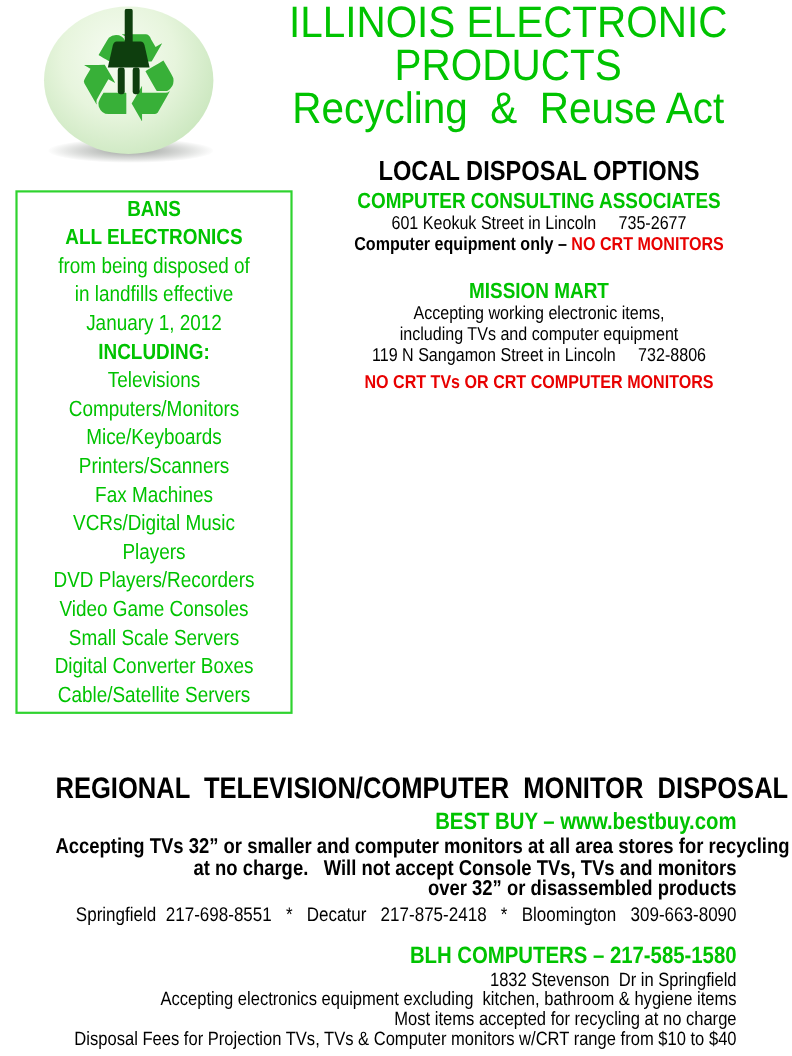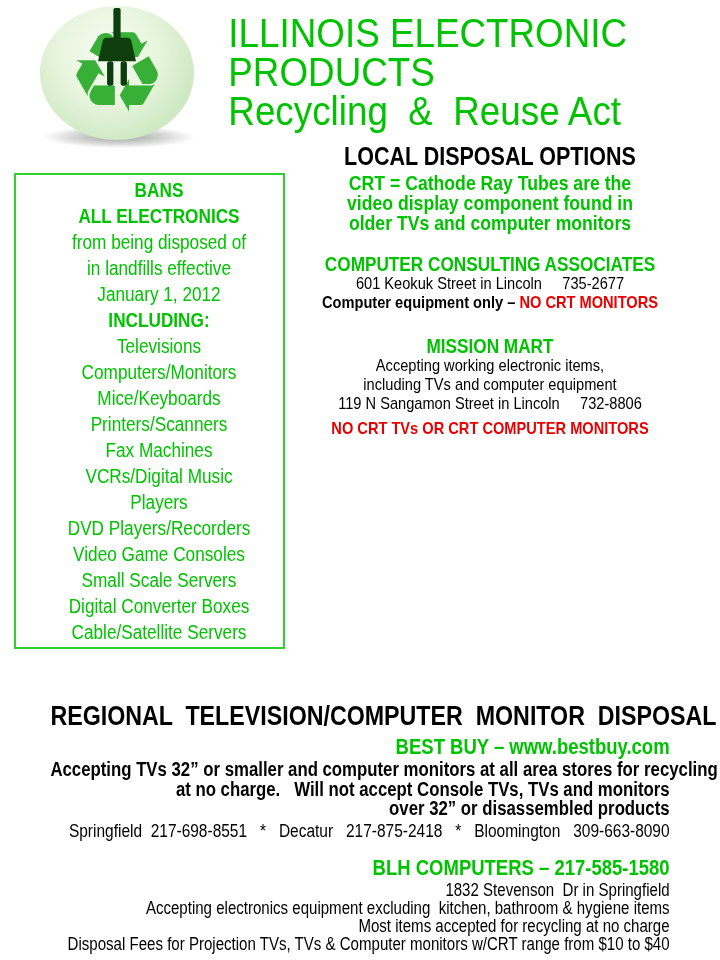--- a/index.html
+++ b/index.html
@@ -14,27 +14,27 @@
   .logo{position:absolute;left:30px;top:2px;width:174px;height:148px;}
   .egg-shadow{position:absolute;left:14px;top:124px;width:150px;height:22px;border-radius:50%;
     background:radial-gradient(ellipse at center, rgba(40,50,40,.45) 0%, rgba(40,50,40,.18) 45%, rgba(0,0,0,0) 72%);}
   .egg{position:absolute;left:10px;top:4px;width:154px;height:134px;border-radius:50%;
     background:radial-gradient(ellipse at 44% 34%, var(--logo_egg_light) 0%, #e7f5dd 42%, var(--logo_egg_dark) 78%, #b4d6a6 100%);}
   .recycle-glyph{position:absolute;left:10px;top:0px;width:154px;height:140px;text-align:center;
     font-family:"DejaVu Sans",sans-serif;font-size:112px;line-height:140px;color:var(--logo_arrow);}
   .plug{position:absolute;left:87px;top:6px;transform:translateX(-50%);height:94px;}
 
   
-  .title{position:absolute;left:208px;top:14px;width:508px;color:var(--green);}
+  .title{position:absolute;left:208px;top:2px;width:508px;text-align:center;color:var(--green);}
   .t-line{font-size:40px;line-height:39px;transform:scaleX(0.92);transform-origin:50% 50%;white-space:pre;}
 
   
   .bans{position:absolute;left:14px;top:173px;width:248px;height:472px;border:2px solid var(--box_border);
     display:flex;flex-direction:column;justify-content:space-evenly;align-items:stretch;
-    text-align:center;color:var(--green);font-size:20px;line-height:22px;padding-left:19px;}
+    text-align:center;color:var(--green);font-size:20px;line-height:22px;}
 
   
   .local{position:absolute;left:262px;top:143px;width:456px;text-align:center;}
   .local-title{font-size:25px;line-height:27px;font-weight:bold;margin-bottom:3px;}
   .crt-sub{margin-bottom:21px;}
   .crt-sub>div{font-size:20.5px;line-height:20px;font-weight:bold;color:var(--green);
     transform:scaleX(0.86);transform-origin:50% 50%;white-space:pre;}
   .sec-title{font-size:20px;line-height:20px;font-weight:bold;color:var(--green);
     transform:scaleX(0.86);transform-origin:50% 50%;white-space:pre;}
   .sec-line{transform:scaleX(0.86);transform-origin:50% 50%;white-space:pre;}
@@ -89,25 +89,20 @@
       <div class="cx">Players</div>
       <div class="cx">DVD Players/Recorders</div>
       <div class="cx">Video Game Consoles</div>
       <div class="cx">Small Scale Servers</div>
       <div class="cx">Digital Converter Boxes</div>
       <div class="cx">Cable/Satellite Servers</div>
     </div>
 
   <div class="local">
     <div class="local-title cx">LOCAL DISPOSAL OPTIONS</div>
-    <div class="crt-sub">
-        <div>CRT = Cathode Ray Tubes are the</div>
-        <div>video display component found in</div>
-        <div>older TVs and computer monitors</div>
-      </div>
     <div>
         <div class="sec">
           <div class="sec-title">COMPUTER CONSULTING ASSOCIATES</div>
           <div class="sec-line"><span style="color: rgb(0, 0, 0);">601 Keokuk Street in Lincoln     735-2677</span></div>
           <div class="sec-line"><span class="b" style="color: rgb(0, 0, 0);">Computer equipment only – </span><span class="b" style="color: rgb(232, 0, 0);">NO CRT MONITORS</span></div>
         </div>
         <div class="sec">
           <div class="sec-title">MISSION MART</div>
           <div class="sec-line"><span style="color: rgb(0, 0, 0);">Accepting working electronic items,</span></div>
           <div class="sec-line"><span style="color: rgb(0, 0, 0);">including TVs and computer equipment</span></div>

